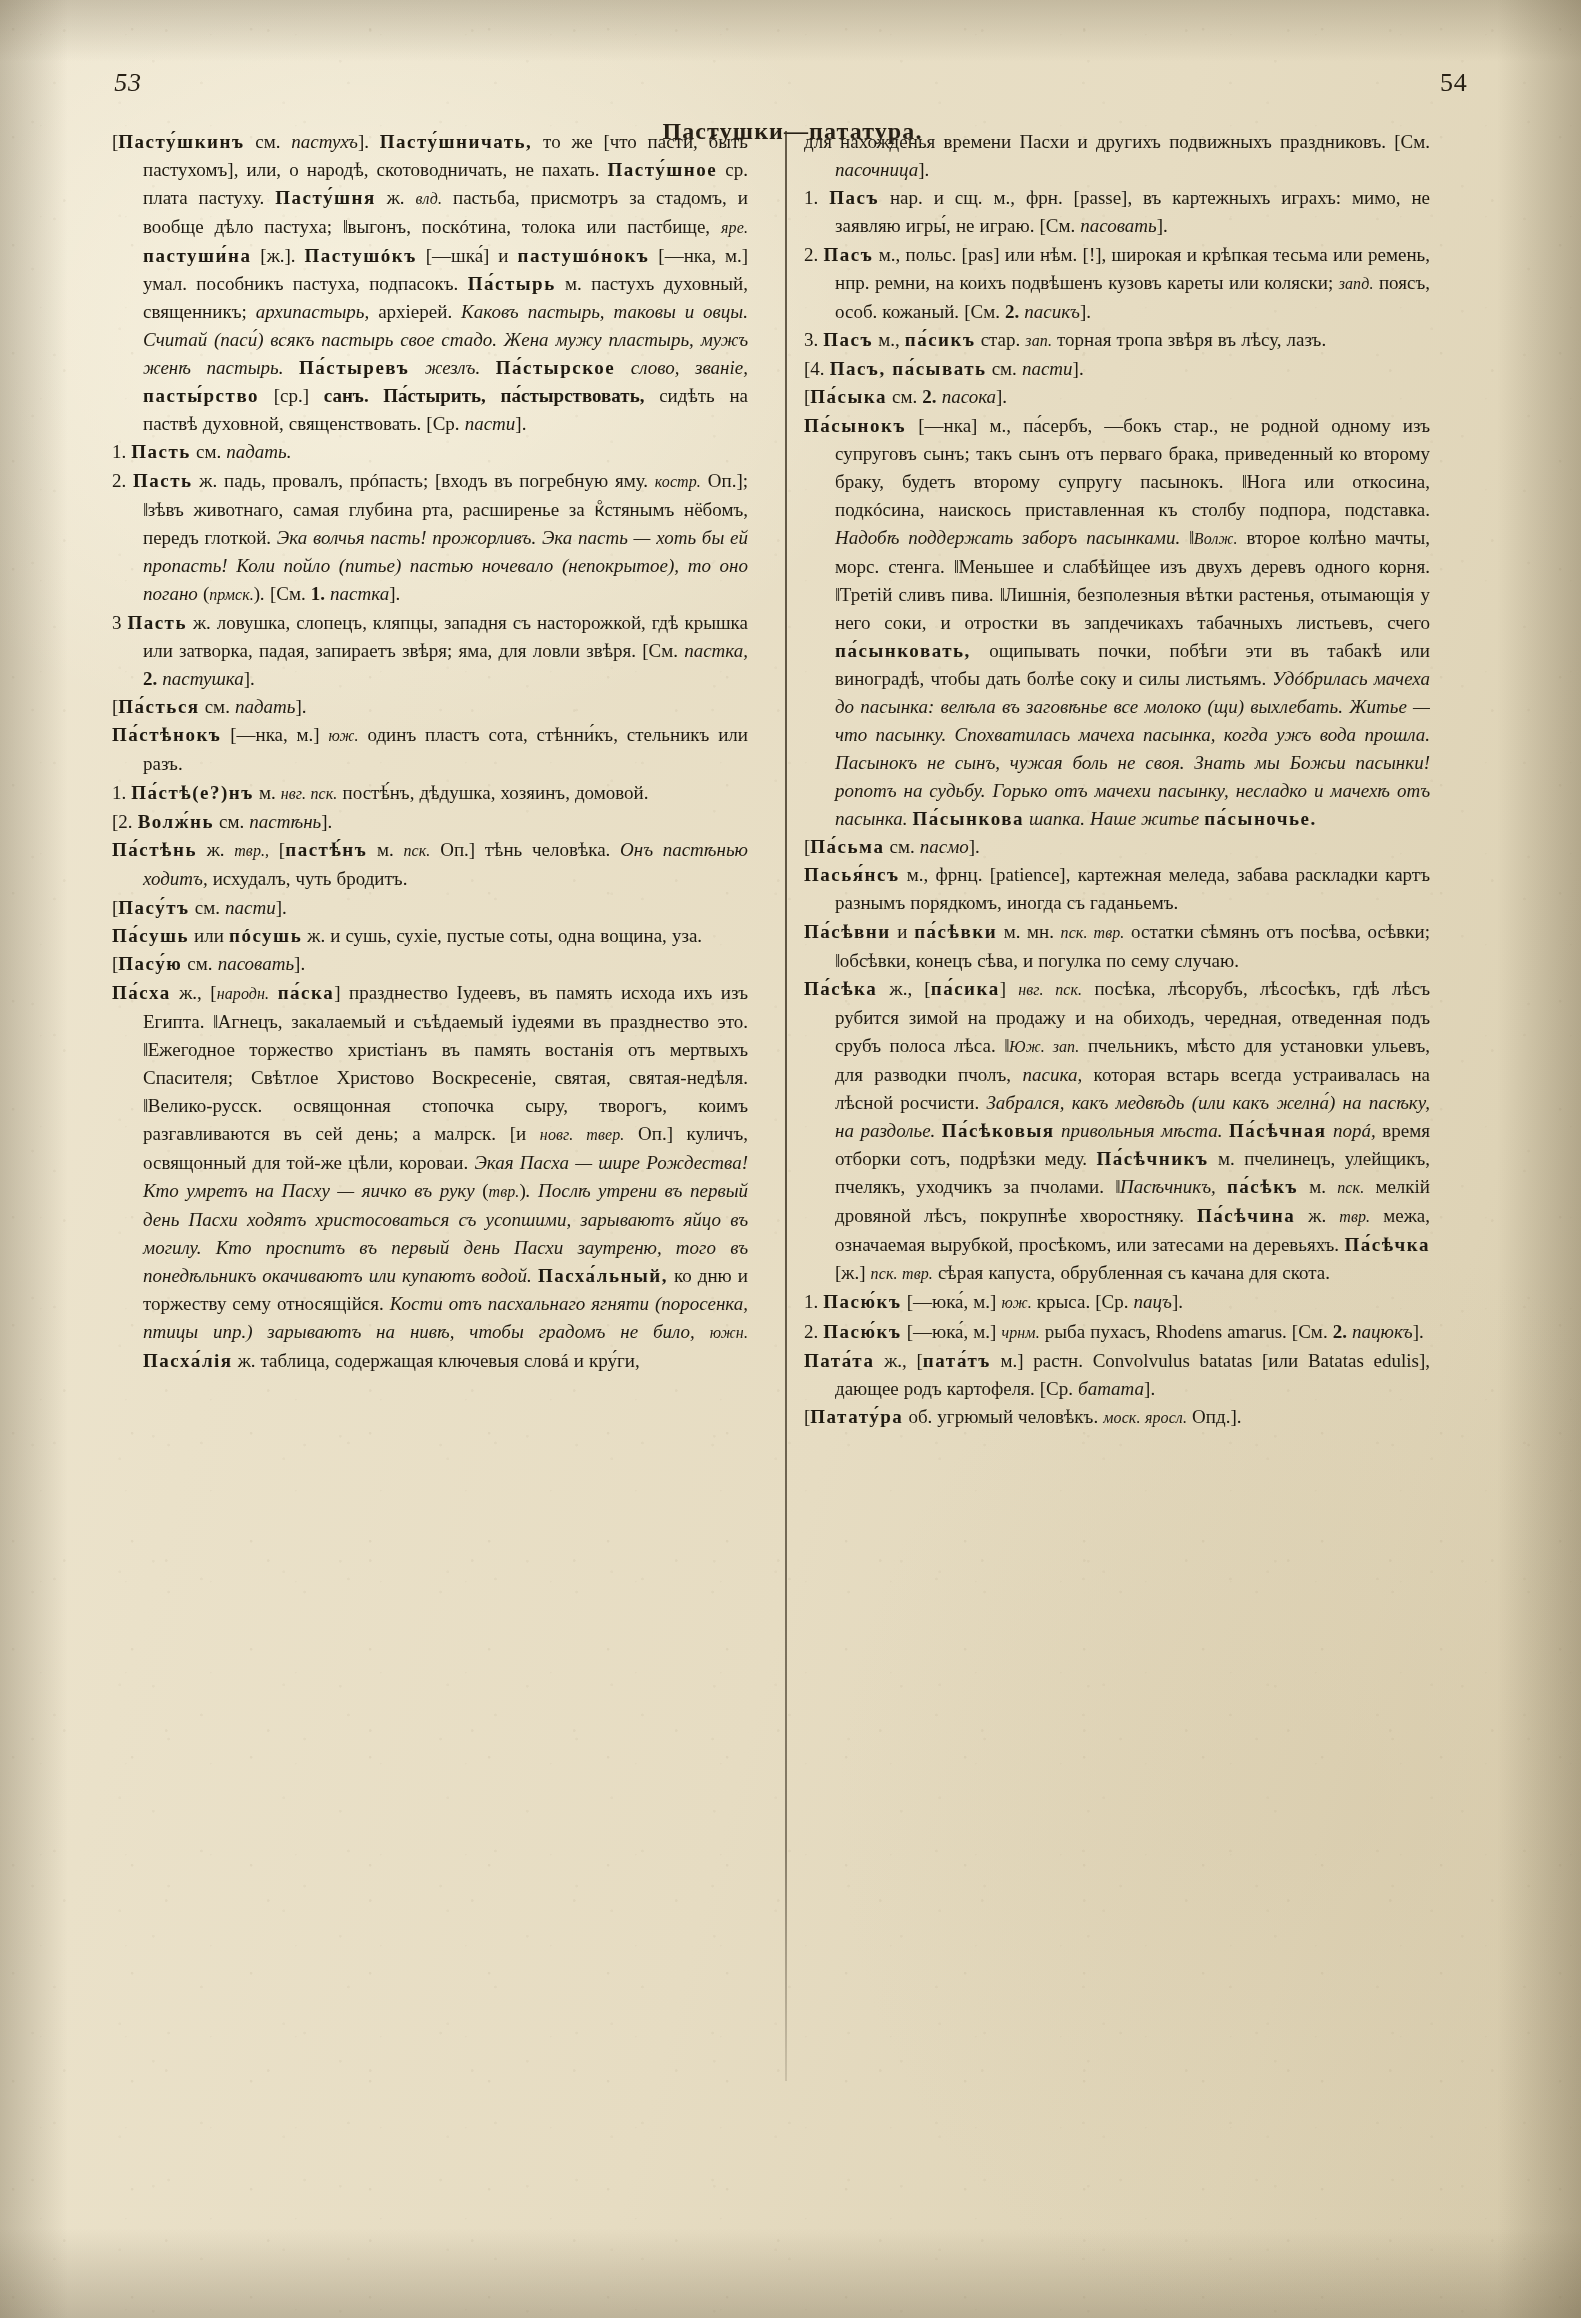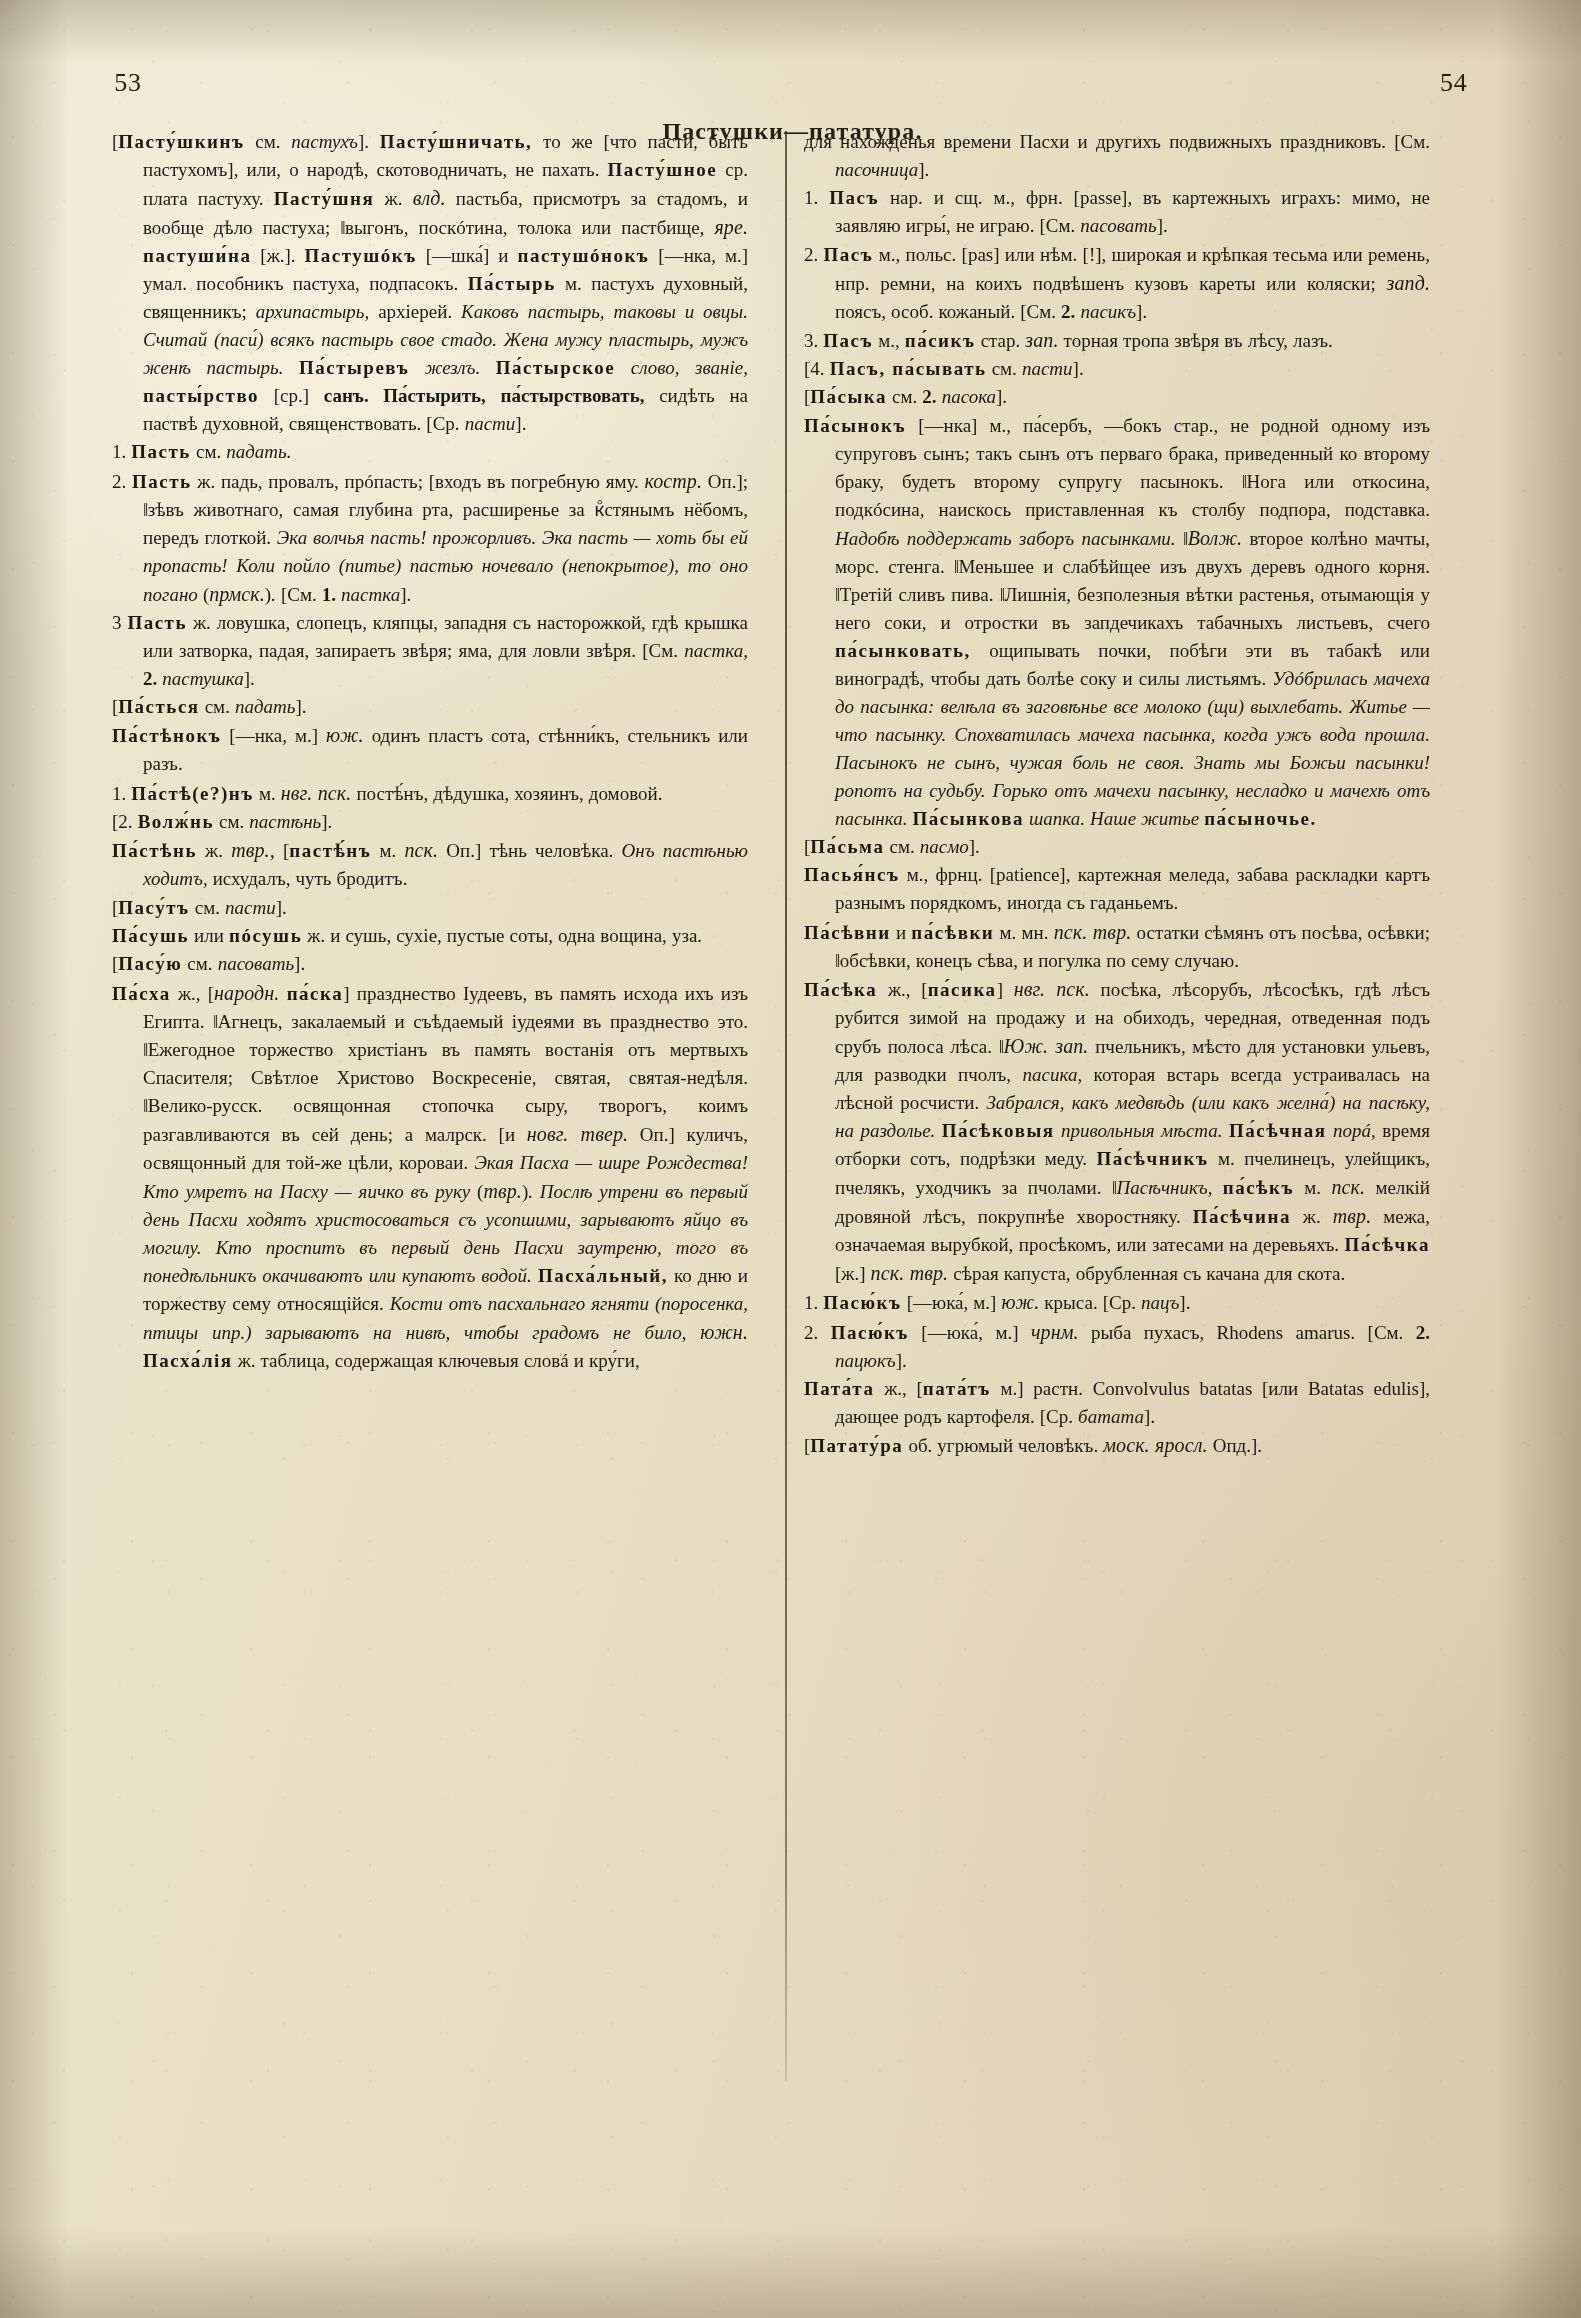--- a/index.html
+++ b/index.html
@@ -74,21 +74,21 @@
     align-items: flex-start;
     justify-content: space-between;
     font-family: "Liberation Serif", "DejaVu Serif", serif;
     color: #272015;
   }
   .folio {
     font-size: 26px;
     letter-spacing: 0.6px;
     font-family: "Liberation Serif", "DejaVu Serif", serif;
   }
-  .folio-left { padding-left: 2.3px; }
+  .folio-left { padding-left: 2.3px; font-style: italic; }
   .folio-right { padding-right: 5.7px; }
   .runhead-title {
     position: absolute;
     left: 0; right: 0;
     top: 2.3px;
     text-align: center;
     font-size: 24px;
     letter-spacing: 1.1px;
     font-weight: 700;
     font-family: "Liberation Serif", "DejaVu Serif", serif;
@@ -145,21 +145,21 @@
   }
   
   b.bt { font-weight: 700; }
   
   i.it {
     font-style: italic;
     font-family: "Liberation Serif", "DejaVu Serif", serif;
   }
   
   i.ab {
-    font-size: 20px;
+    font-size: 16px;
     letter-spacing: 0.1px;
   }
   
   span.num {
     font-family: "Liberation Serif", "DejaVu Serif", serif;
     font-size: 19px;
   }
   
   span.par { letter-spacing: -0.6px; }
 

